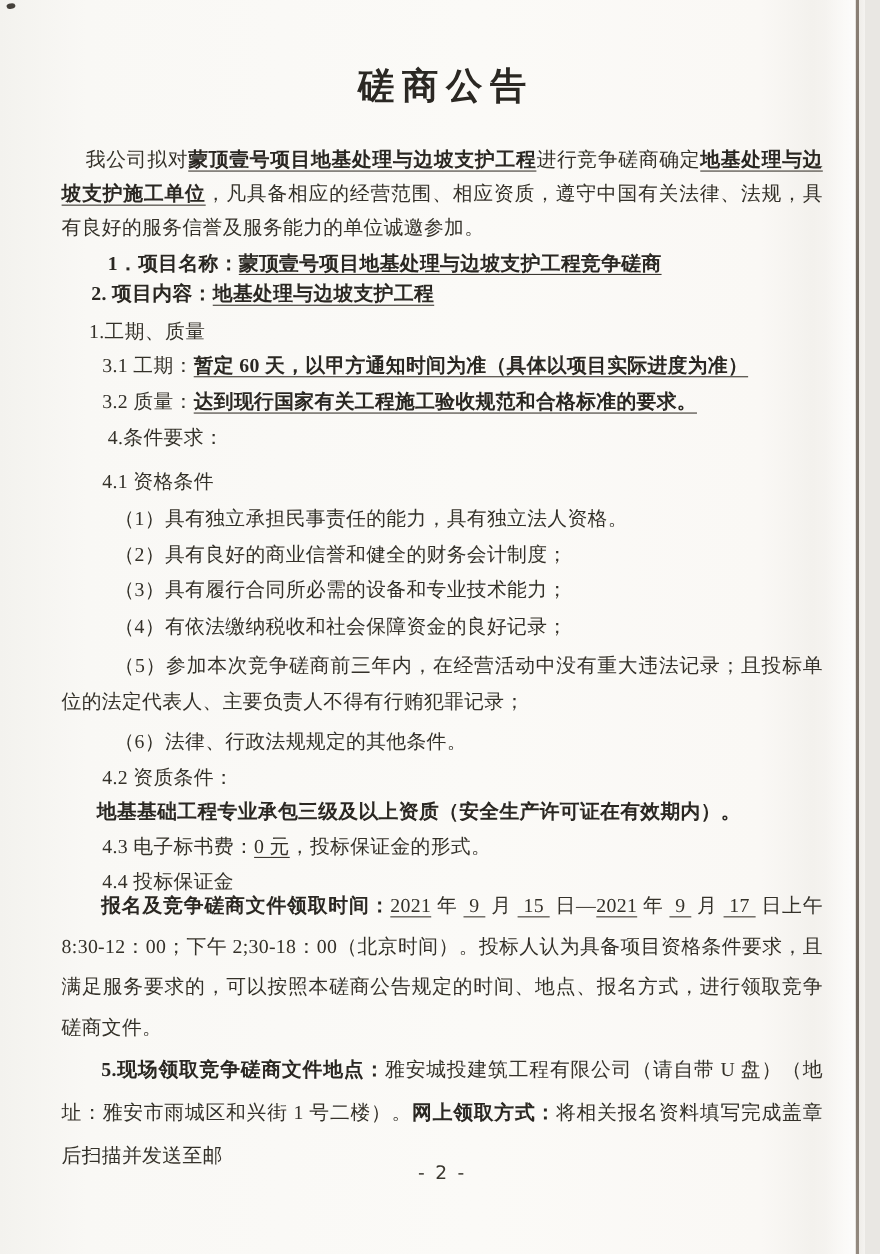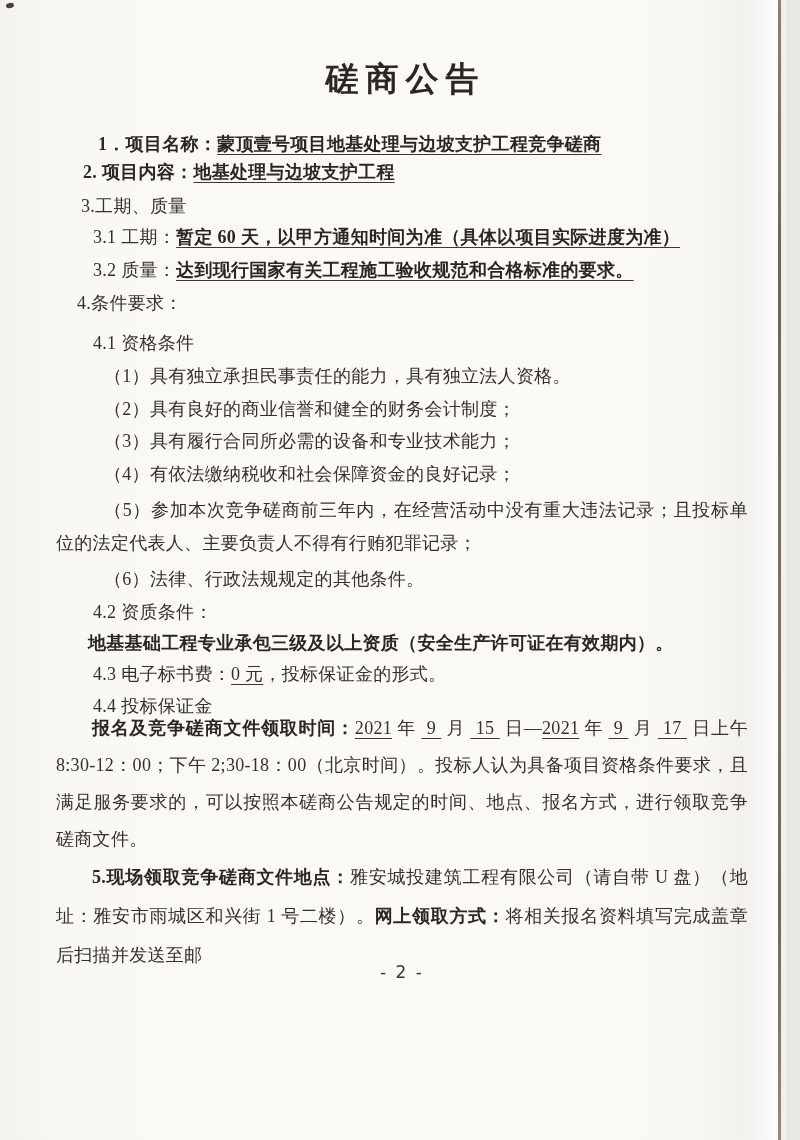--- a/index.html
+++ b/index.html
@@ -55,21 +55,21 @@
     line-height:46px;margin:0 0 28px 0;
     font-size:33px;font-weight:700;color:#2b2823;
     text-align:center;letter-spacing:7px;text-indent:7px;
   }
   .p-intro{line-height:31px;text-indent:22px;}
   .it-num{margin-left:42px;margin-top:2px;}
   .it-num2{margin-left:27px;margin-top:0;}
   .it-top1{margin-left:25px;margin-top:6px;}
   .it-sub31{margin-left:37px;margin-top:3px;}
   .it-sub32{margin-left:37px;margin-top:5px;}
-  .it-top2{margin-left:21px;margin-top:5px;}
+  .it-top2{margin-left:42px;margin-top:5px;}
   .it-sub41{margin-left:37px;margin-top:12px;}
   .cond{text-indent:48px;}
   .c1{margin-top:5px;} .c2{margin-top:5px;} .c3{margin-top:4px;} .c4{margin-top:5px;}
   .c5{margin-top:6px;line-height:33px;}
   .c6{margin-top:5px;}
   .it-sub42{margin-left:37px;margin-top:5px;}
   .qual{margin-left:32px;margin-top:3px;}
   .it-sub43{margin-left:37px;margin-top:3px;}
   .it-sub44{margin-left:37px;margin-top:4px;}
   .p-bond{margin-top:8px;line-height:39px;text-indent:60px;}
@@ -90,25 +90,26 @@
 
   <div class="corner-mark"></div>
   <div class="scan-band"></div>
   <div class="scan-line"></div>
   <div class="scan-right"></div>
 
   <div class="content">
 
     <div class="title">磋商公告</div>
 
+    <p class="blk p-intro"><span class="run">我公司拟对</span><span class="run b u">蒙顶壹号项目地基处理与边坡支护工程</span><span class="run">进行竞争磋商确定</span><span class="run b u">地基处理与边坡支护施工单位</span><span class="run">，凡具备相应的经营范围、相应资质，遵守中国有关法律、法规，具有良好的服务信誉及服务能力的单位诚邀参加。</span></p>
 
     <p class="blk it-num"><span class="run b">1．项目名称：</span><span class="run b u">蒙顶壹号项目地基处理与边坡支护工程竞争磋商</span></p>
     <p class="blk it-num2"><span class="run b">2. 项目内容：</span><span class="run b u">地基处理与边坡支护工程</span></p>
 
-    <p class="blk it-top1"><span class="run">3.工期、质量</span></p>
+    <p class="blk it-top1"><span class="run">1.工期、质量</span></p>
     <p class="blk it-sub31"><span class="run">3.1 工期：</span><span class="run b u">暂定 60 天，以甲方通知时间为准（具体以项目实际进度为准）</span></p>
     <p class="blk it-sub32"><span class="run">3.2 质量：</span><span class="run b u">达到现行国家有关工程施工验收规范和合格标准的要求。</span></p>
 
     <p class="blk it-top2"><span class="run">4.条件要求：</span></p>
     <p class="blk it-sub41"><span class="run">4.1 资格条件</span></p>
 
     <p class="blk cond c1"><span class="run">（1）具有独立承担民事责任的能力，具有独立法人资格。</span></p>
     <p class="blk cond c2"><span class="run">（2）具有良好的商业信誉和健全的财务会计制度；</span></p>
     <p class="blk cond c3"><span class="run">（3）具有履行合同所必需的设备和专业技术能力；</span></p>
     <p class="blk cond c4"><span class="run">（4）有依法缴纳税收和社会保障资金的良好记录；</span></p>

